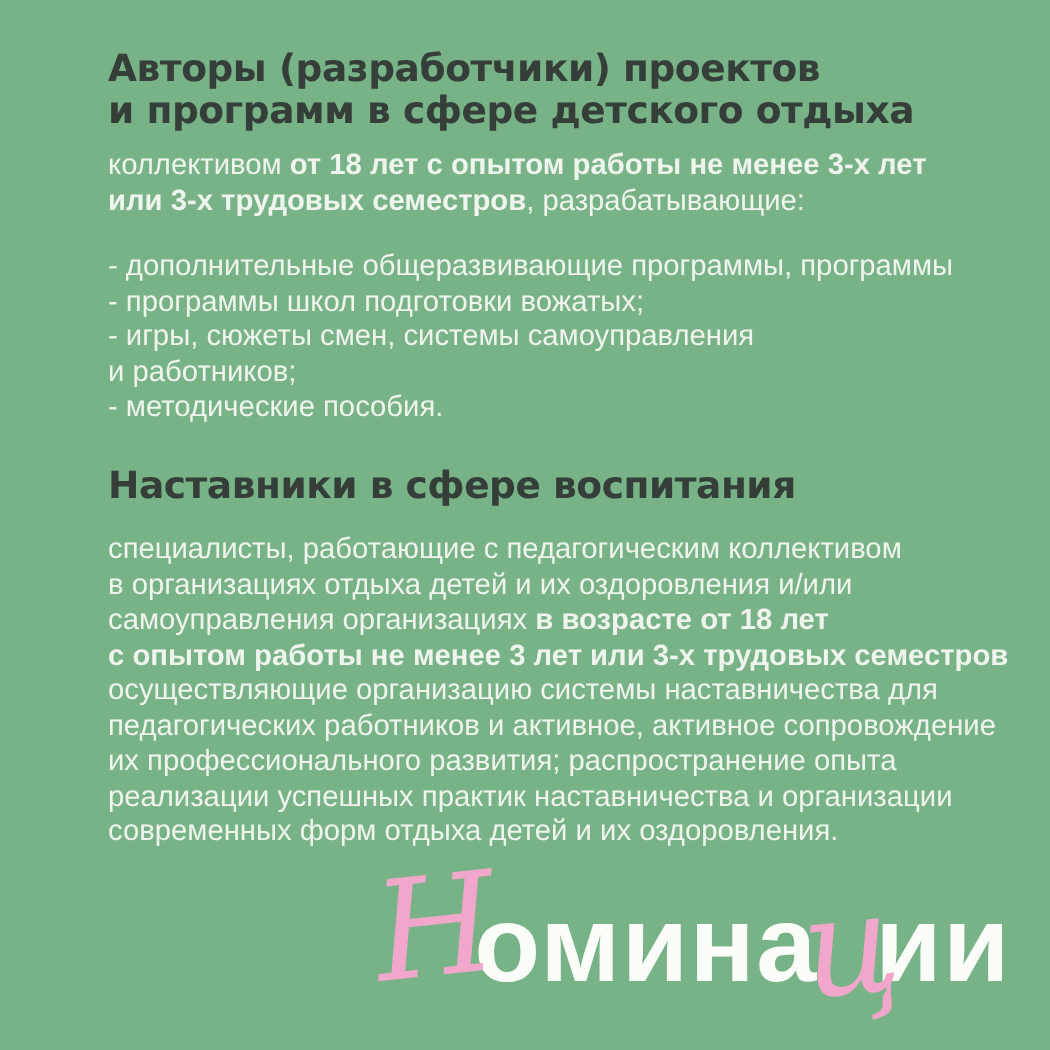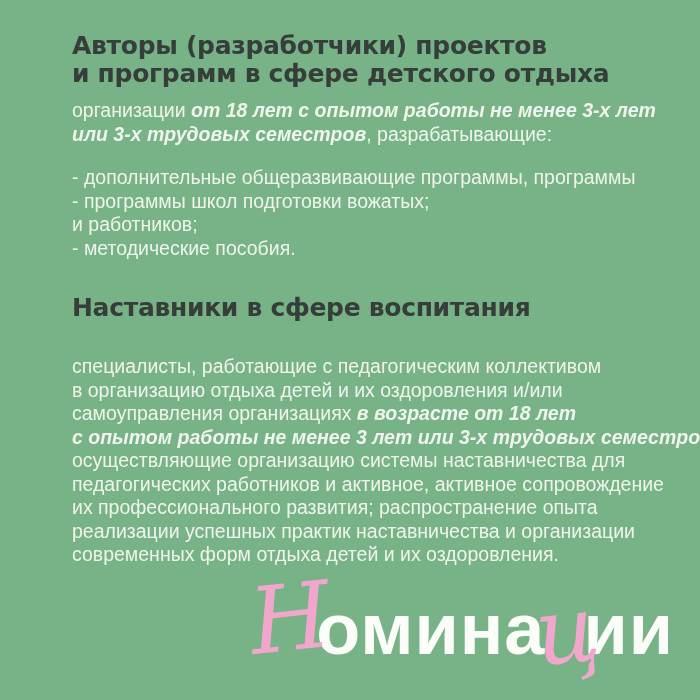--- a/index.html
+++ b/index.html
@@ -19,28 +19,28 @@
   .poster{position:absolute;inset:0;}
   .h-title{
     position:absolute;left:72px;
     font-family:"DejaVu Sans",sans-serif;
     font-weight:bold;
     color:var(--heading);
     font-size:25px;line-height:28px;
     letter-spacing:-0.3px;
   }
   .h1{top:32px;}
-  .h2{top:294px;text-align:center;}
+  .h2{top:310px;text-align:center;}
   .bodyblock{
     position:absolute;left:72px;
     color:var(--body);
     font-size:19.5px;line-height:23.5px;
   }
   .bodyblock strong{
-    font-weight:bold;font-style:italic;
+    font-weight:bold;
   }
   .para1{top:99px;}
   .list{top:166px;}
   .para2{top:355px;}
   .line{white-space:nowrap;}
   .logo{
     position:absolute;
     top:592px;right:26px;
     display:flex;align-items:baseline;
     white-space:nowrap;
@@ -67,38 +67,39 @@
 <body>
 
 <div class="poster">
 
   <div class="h-title h1">
     <div class="line">Авторы (разработчики) проектов</div>
     <div class="line">и программ в сфере детского отдыха</div>
   </div>
 
   <div class="bodyblock para1">
-    <div class="line"><span>организации </span><strong>от 18 лет с опытом работы не менее 3-х лет</strong></div>
+    <div class="line"><span>коллективом </span><strong>от 18 лет с опытом работы не менее 3-х лет</strong></div>
     <div class="line"><strong>или 3-х трудовых семестров</strong><span>, разрабатывающие:</span></div>
   </div>
 
   <div class="bodyblock list">
     <div class="line">- дополнительные общеразвивающие программы, программы</div>
     <div class="line">- программы школ подготовки вожатых;</div>
+    <div class="line">- игры, сюжеты смен, системы самоуправления</div>
     <div class="line">и работников;</div>
     <div class="line">- методические пособия.</div>
   </div>
 
   <div class="h-title h2">
     <div class="line">Наставники в сфере воспитания</div>
   </div>
 
   <div class="bodyblock para2">
     <div class="line"><span>специалисты, работающие с педагогическим коллективом</span></div>
-    <div class="line"><span>в организацию отдыха детей и их оздоровления и/или</span></div>
+    <div class="line"><span>в организациях отдыха детей и их оздоровления и/или</span></div>
     <div class="line"><span>самоуправления организациях </span><strong>в возрасте от 18 лет</strong></div>
     <div class="line"><strong>с опытом работы не менее 3 лет или 3-х трудовых семестров</strong></div>
     <div class="line"><span>осуществляющие организацию системы наставничества для</span></div>
     <div class="line"><span>педагогических работников и активное, активное сопровождение</span></div>
     <div class="line"><span>их профессионального развития; распространение опыта</span></div>
     <div class="line"><span>реализации успешных практик наставничества и организации</span></div>
     <div class="line"><span>современных форм отдыха детей и их оздоровления.</span></div>
   </div>
 
   <div class="logo">

